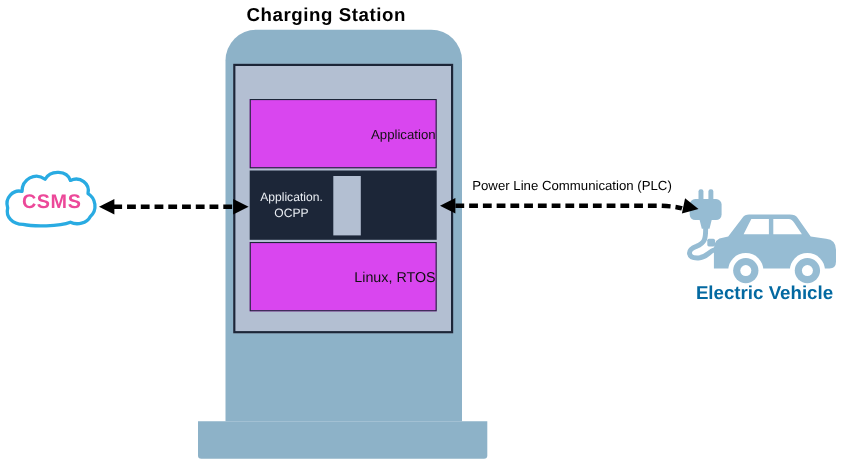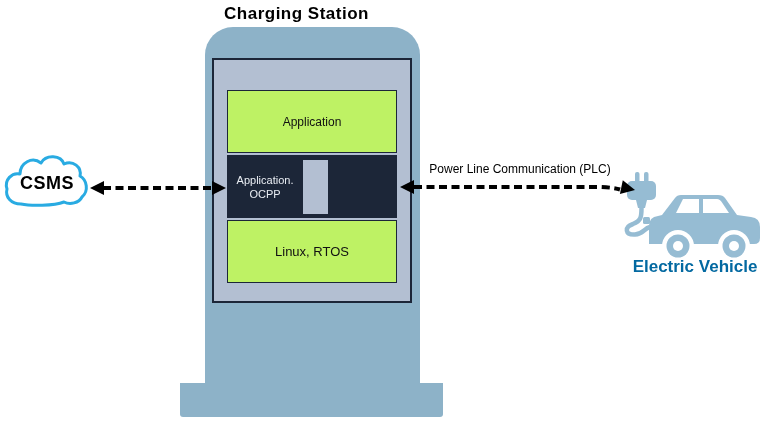--- a/index.html
+++ b/index.html
@@ -25,22 +25,22 @@
   .panel{
     left:212px;top:58px;width:200px;height:245px;box-sizing:border-box;
     background:var(--panel);border:2px solid var(--dark);
   }
   .panel-title{
     position:absolute;left:0;top:7px;width:196px;text-align:center;
     font-size:12px;font-weight:bold;color:#000;
   }
   .layer-box{
     position:absolute;left:13px;width:170px;height:63px;box-sizing:border-box;
-    background:#bef264;border:1.5px solid var(--dark);
-    display:flex;align-items:center;justify-content:center;
+    background:#d946ef;border:1.5px solid var(--dark);
+    display:flex;align-items:center;justify-content:flex-end;
   }
   .app-box{top:30px;font-size:12px;}
   .os-box{top:160px;font-size:13px;}
   .mw-band{
     position:absolute;left:13px;top:95px;width:170px;height:63px;
     background:var(--dark);
   }
   .mw-strip{
     position:absolute;left:76px;top:5px;width:25px;height:54px;
     background:var(--panel);
@@ -49,21 +49,21 @@
     position:absolute;top:0;height:100%;
     display:flex;flex-direction:column;align-items:center;justify-content:center;
     color:#e9edf3;font-size:11px;line-height:14px;text-align:center;
   }
   .mw-left{left:0;width:76px;}
   .mw-right{left:101px;width:69px;}
   
   .cloud-svg{left:2px;top:152px;}
   .cloud-label{
     left:2px;top:173px;width:90px;text-align:center;
-    font-size:18px;font-weight:bold;letter-spacing:.5px;color:#000000;
+    font-size:18px;font-weight:bold;letter-spacing:.5px;color:#ec4899;
   }
   
   .arrows{left:0;top:0;pointer-events:none;}
   
   .plc-label{
     left:418px;top:162px;width:204px;text-align:center;font-size:12px;color:#000;
   }
   
   .ev-svg{left:615px;top:165px;}
   .ev-label{

